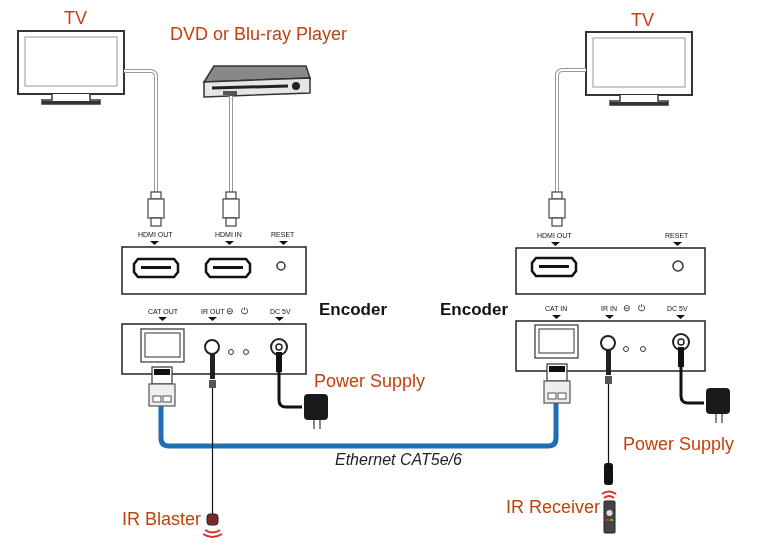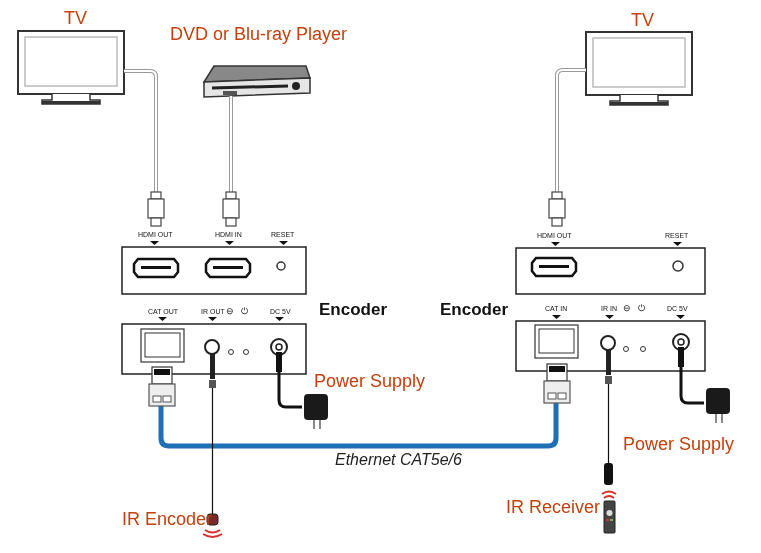--- a/index.html
+++ b/index.html
@@ -191,13 +191,13 @@
 <div class="lbl port" style="left:545px;top:305px;">CAT IN</div>
 <div class="lbl port" style="left:601px;top:305px;">IR IN</div>
 <div class="lbl port" style="left:623px;top:303px;font-size:9px;">⊖</div>
 <div class="lbl port" style="left:638px;top:303px;font-size:9px;">⏻</div>
 <div class="lbl port" style="left:667px;top:305px;">DC 5V</div>
 
 <div class="lbl big" style="left:314px;top:371px;">Power Supply</div>
 <div class="lbl big" style="left:623px;top:434px;">Power Supply</div>
 <div class="lbl eth" style="left:335px;top:451px;">Ethernet CAT5e/6</div>
 <div class="lbl big" style="left:506px;top:467px;margin-top:30px;">IR Receiver</div>
-<div class="lbl big" style="left:122px;top:509px;">IR Encoder</div>
+<div class="lbl big" style="left:122px;top:509px;">IR Blaster</div>
 
 </body></html>

